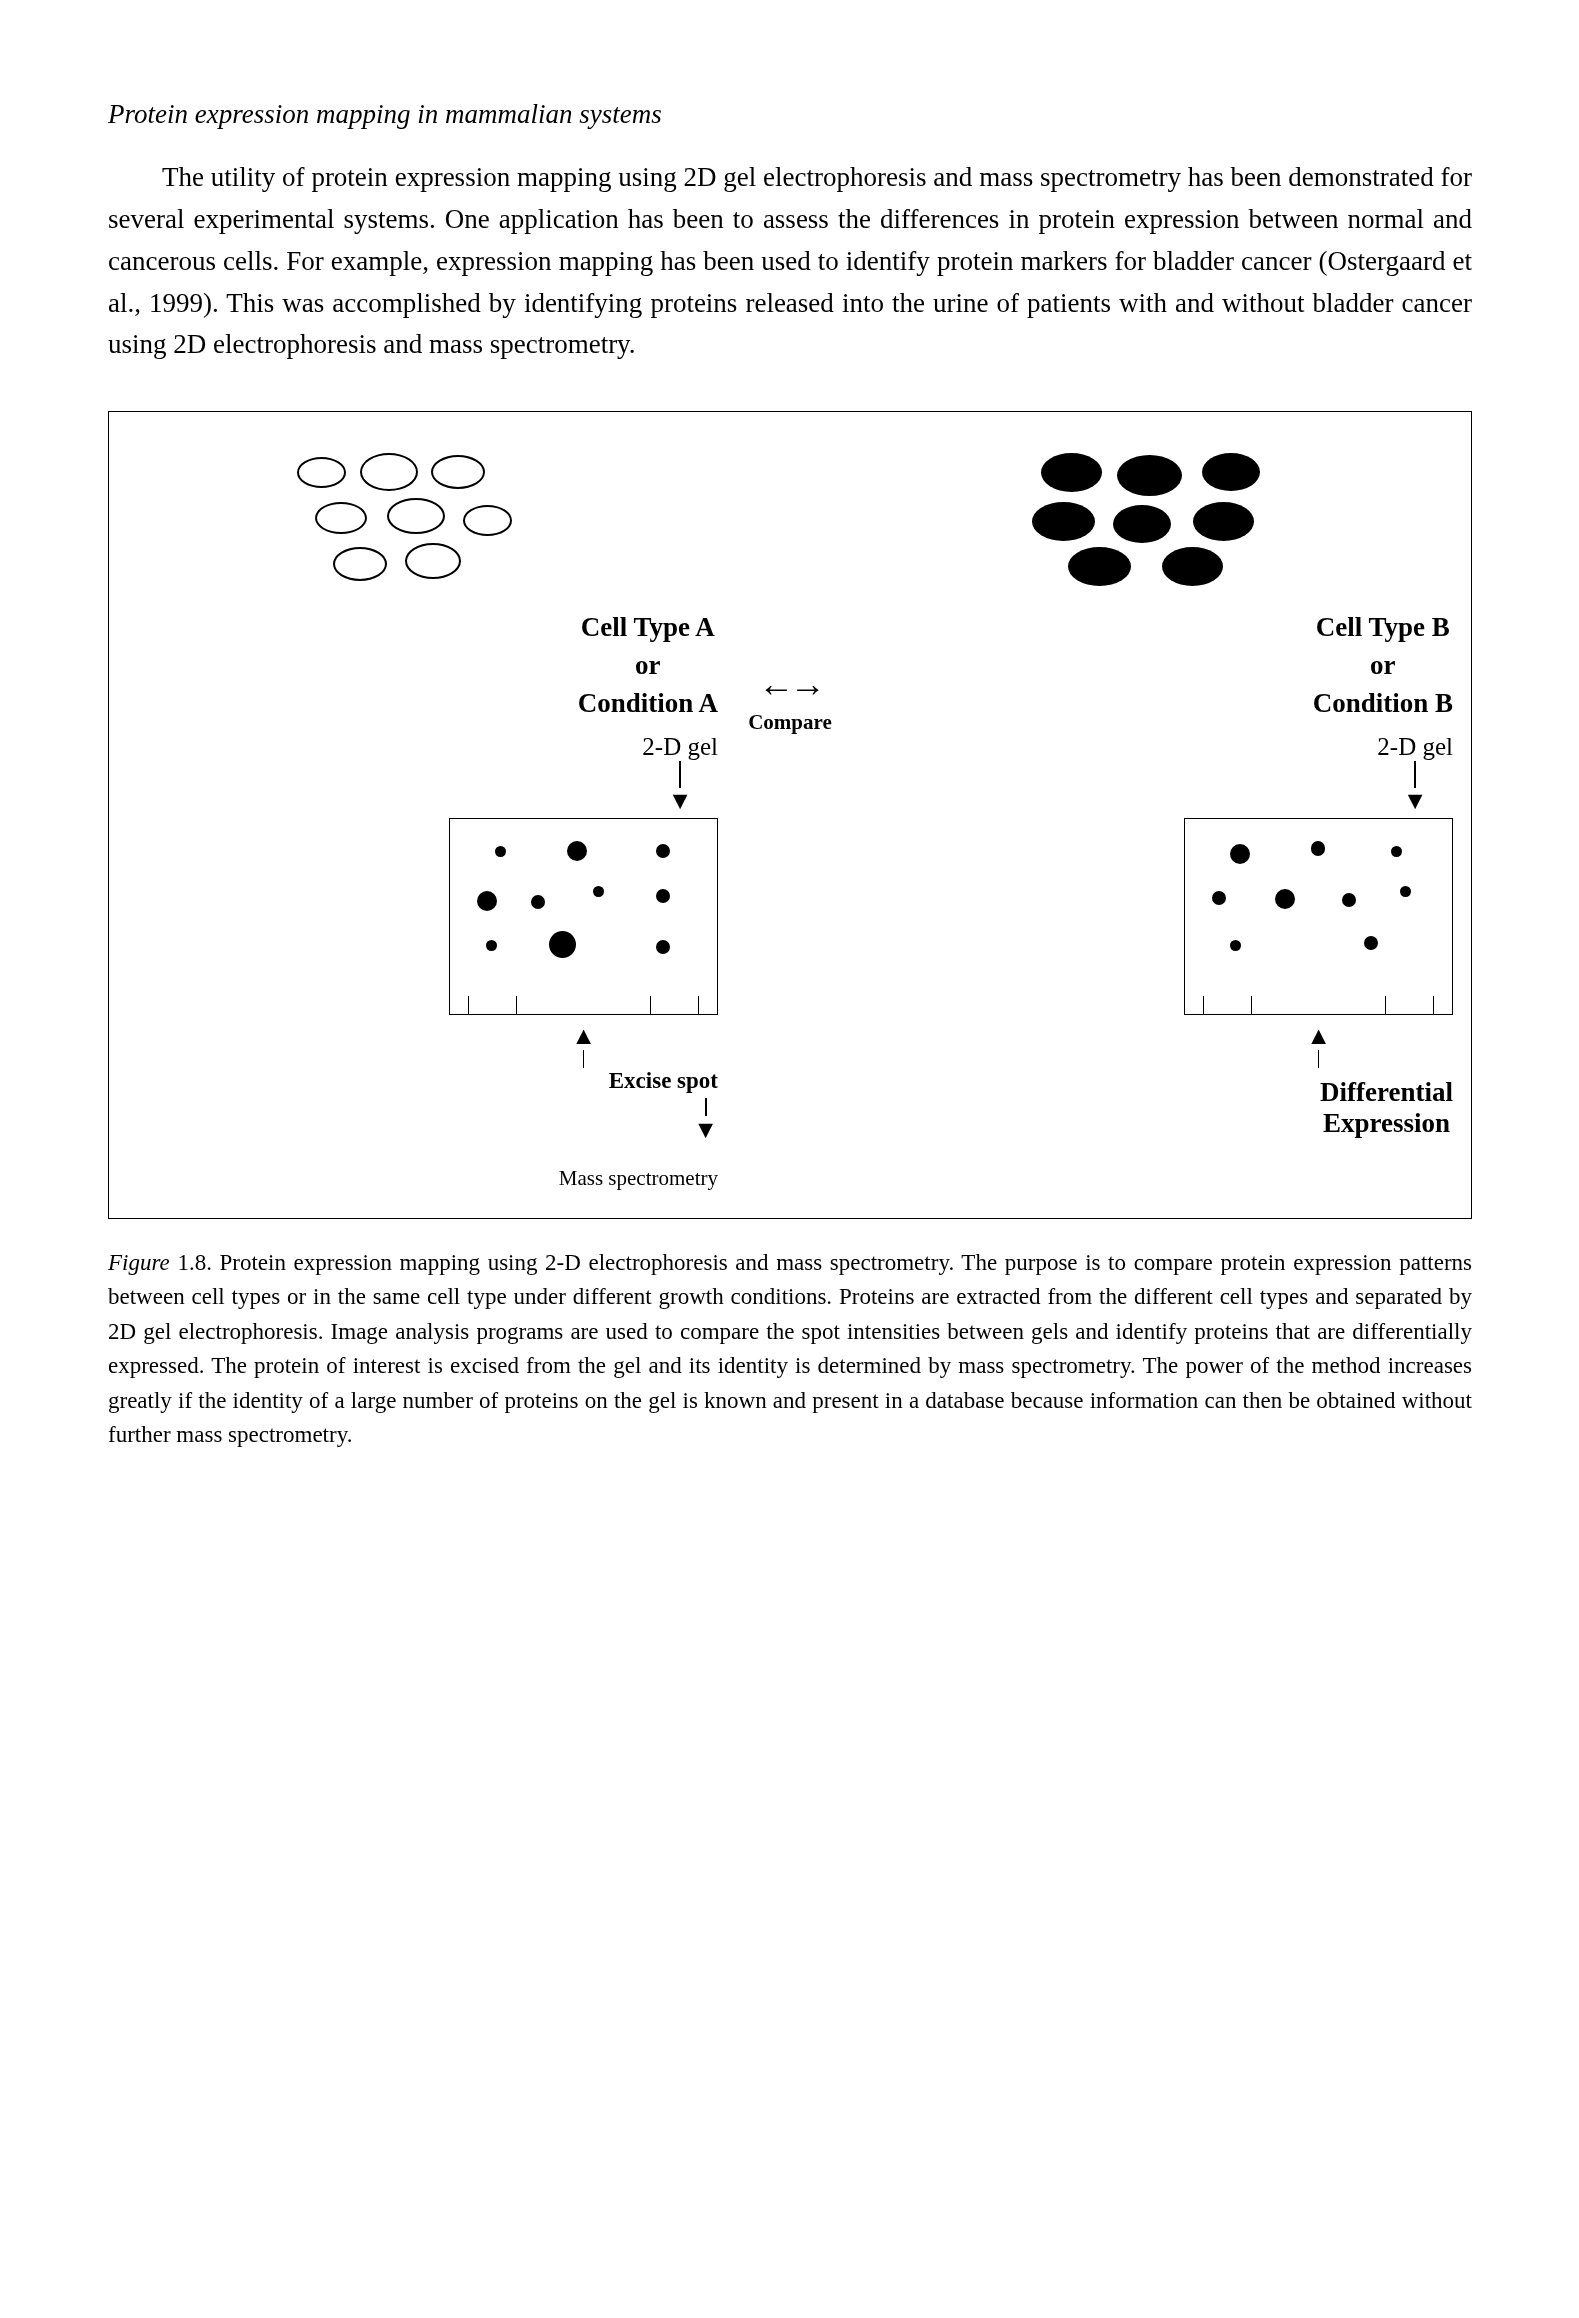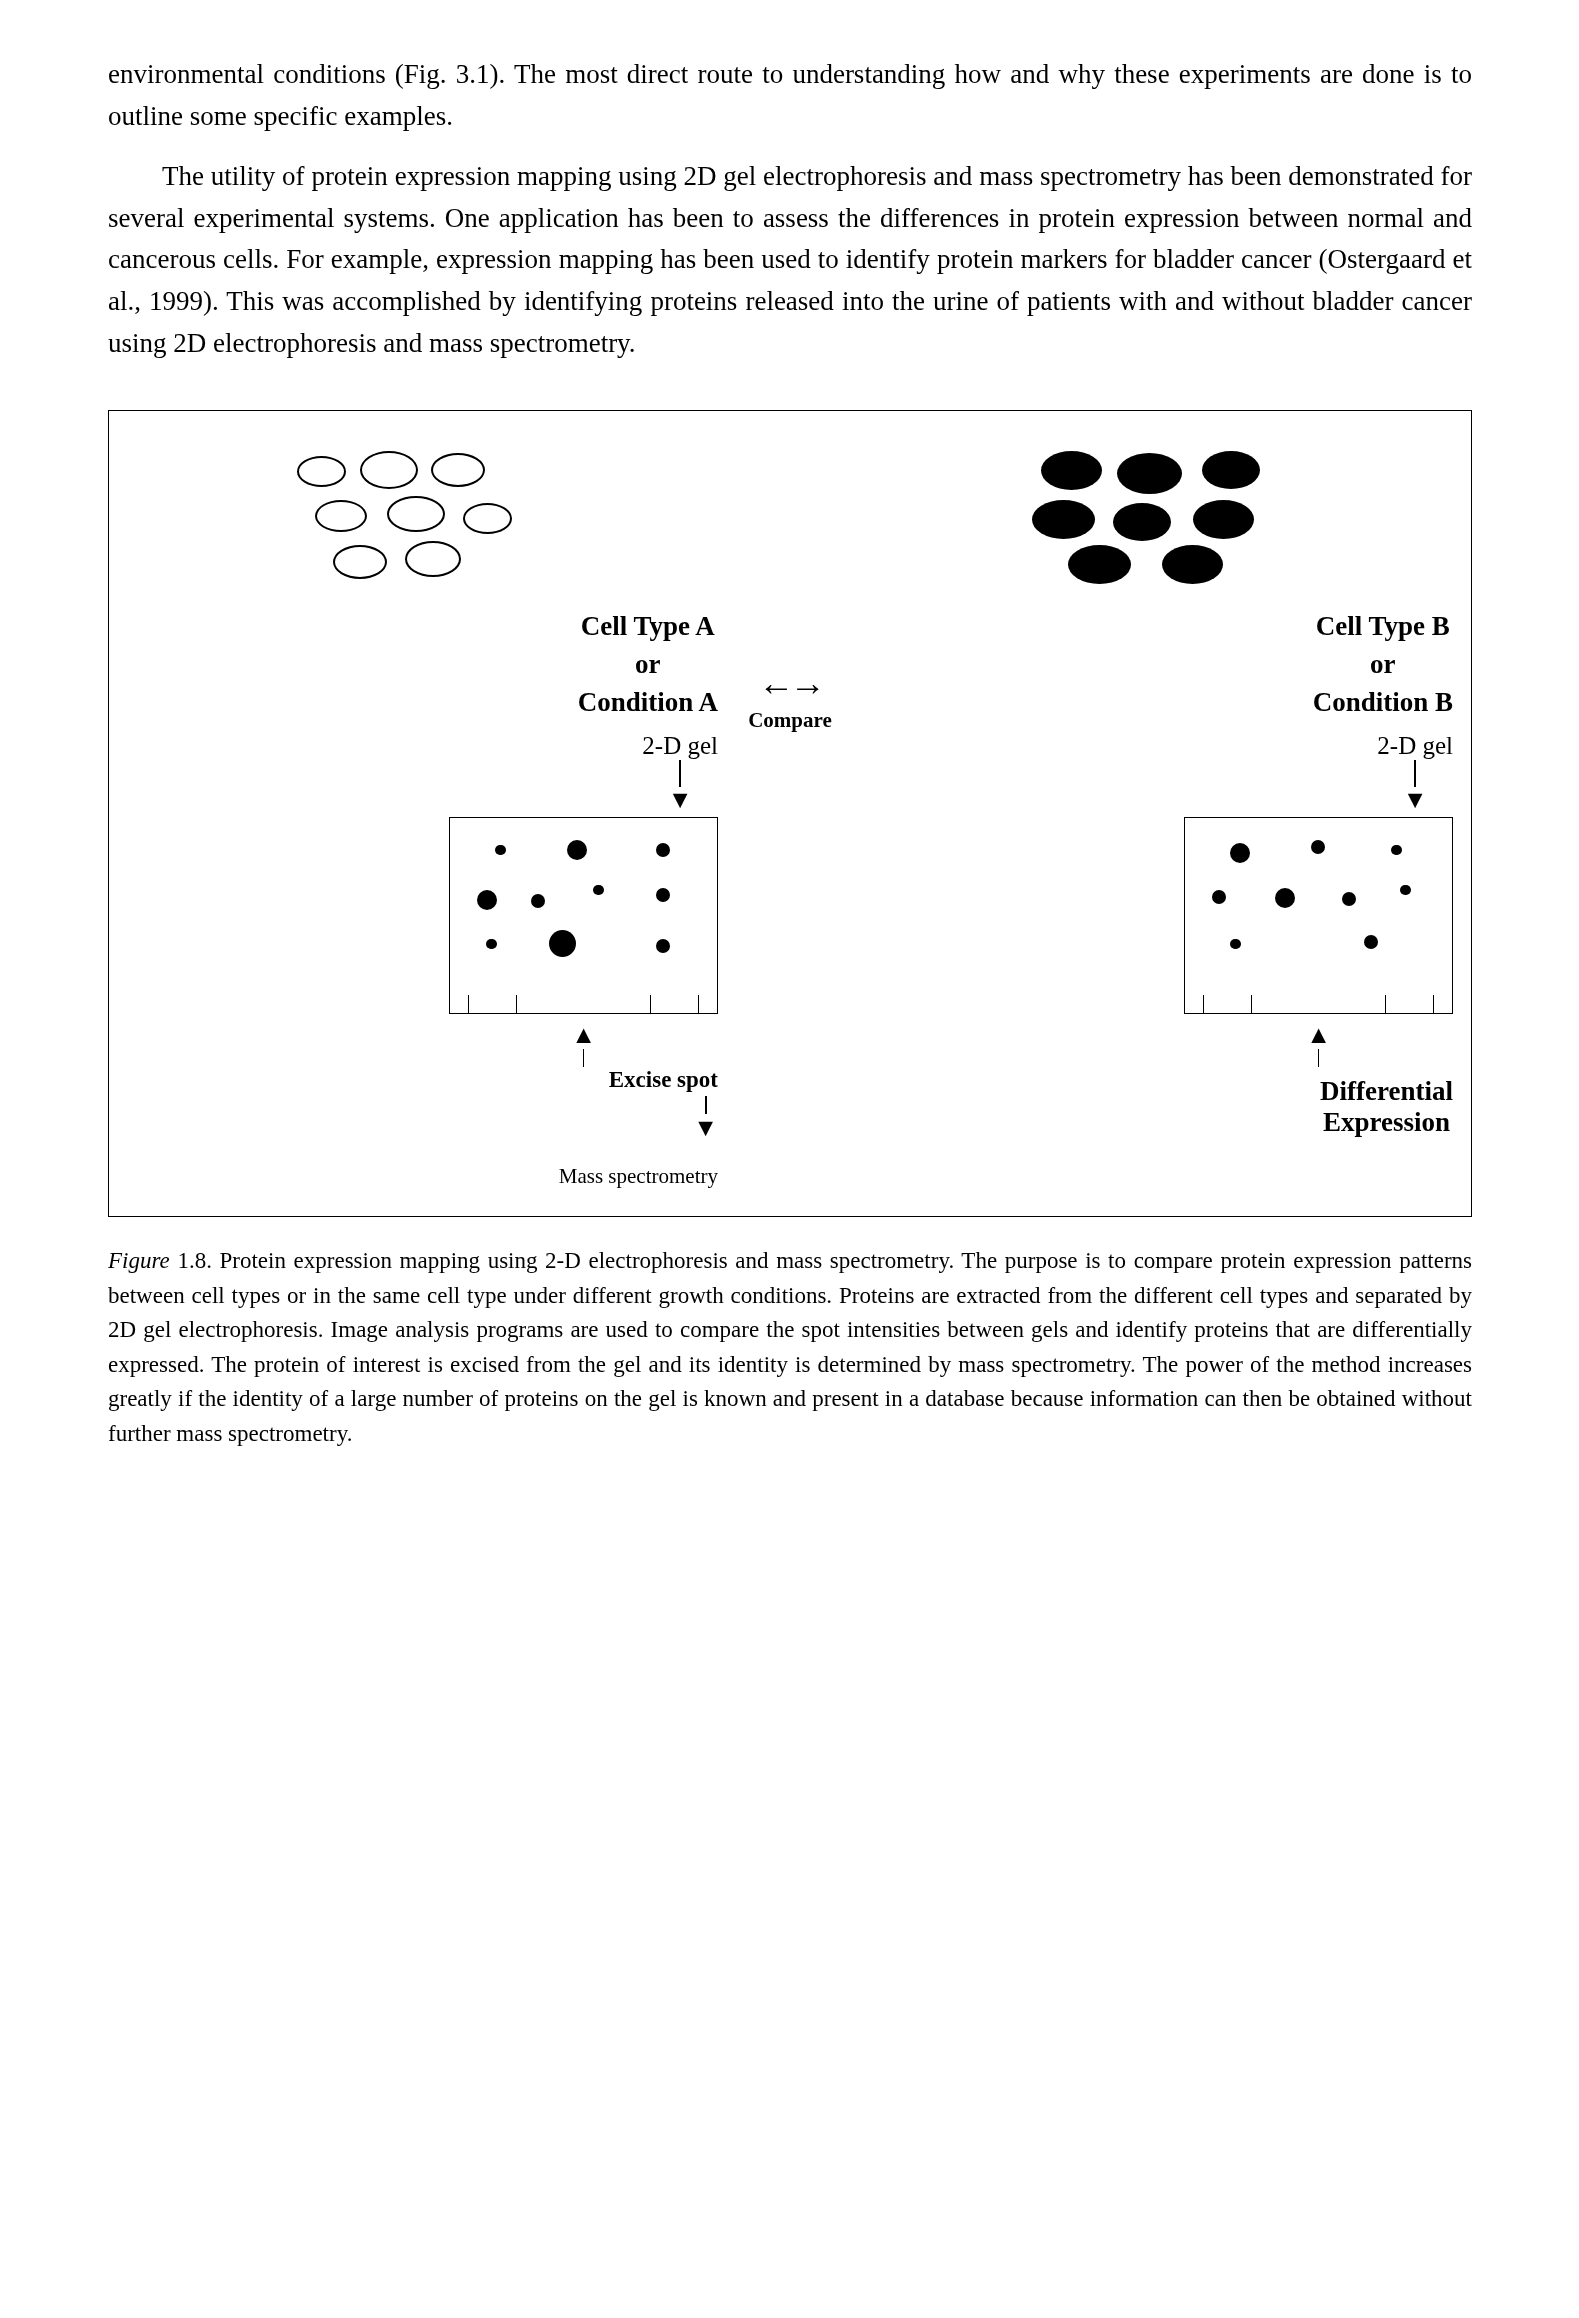--- a/index.html
+++ b/index.html
@@ -163,22 +163,22 @@
       display: flex;
       flex-direction: column;
       align-items: center;
     }
   </style>
 </head>
 <body>
 
 <div style="position: relative;">
 
-  <p class="body-text">environmental conditions (Fig. 3.1). The most direct route to understanding how and why these experiments are done is to outline some specific examples.</p>
-
+
+  <p class="section-heading">Protein expression mapping in mammalian systems</p>
 
   <p class="body-text indent">The utility of protein expression mapping using 2D gel electrophoresis and mass spectrometry has been demonstrated for several experimental systems. One application has been to assess the differences in protein expression between normal and cancerous cells. For example, expression mapping has been used to identify protein markers for bladder cancer (Ostergaard et al., 1999). This was accomplished by identifying proteins released into the urine of patients with and without bladder cancer using 2D electrophoresis and mass spectrometry.</p>
 
   <div class="figure-container">
     <div class="figure-inner">
 
       <div class="panel">
 
         <div class="cells-area">
           <div class="cells-a" style="position: relative; width: 269px; height: 134px;">

